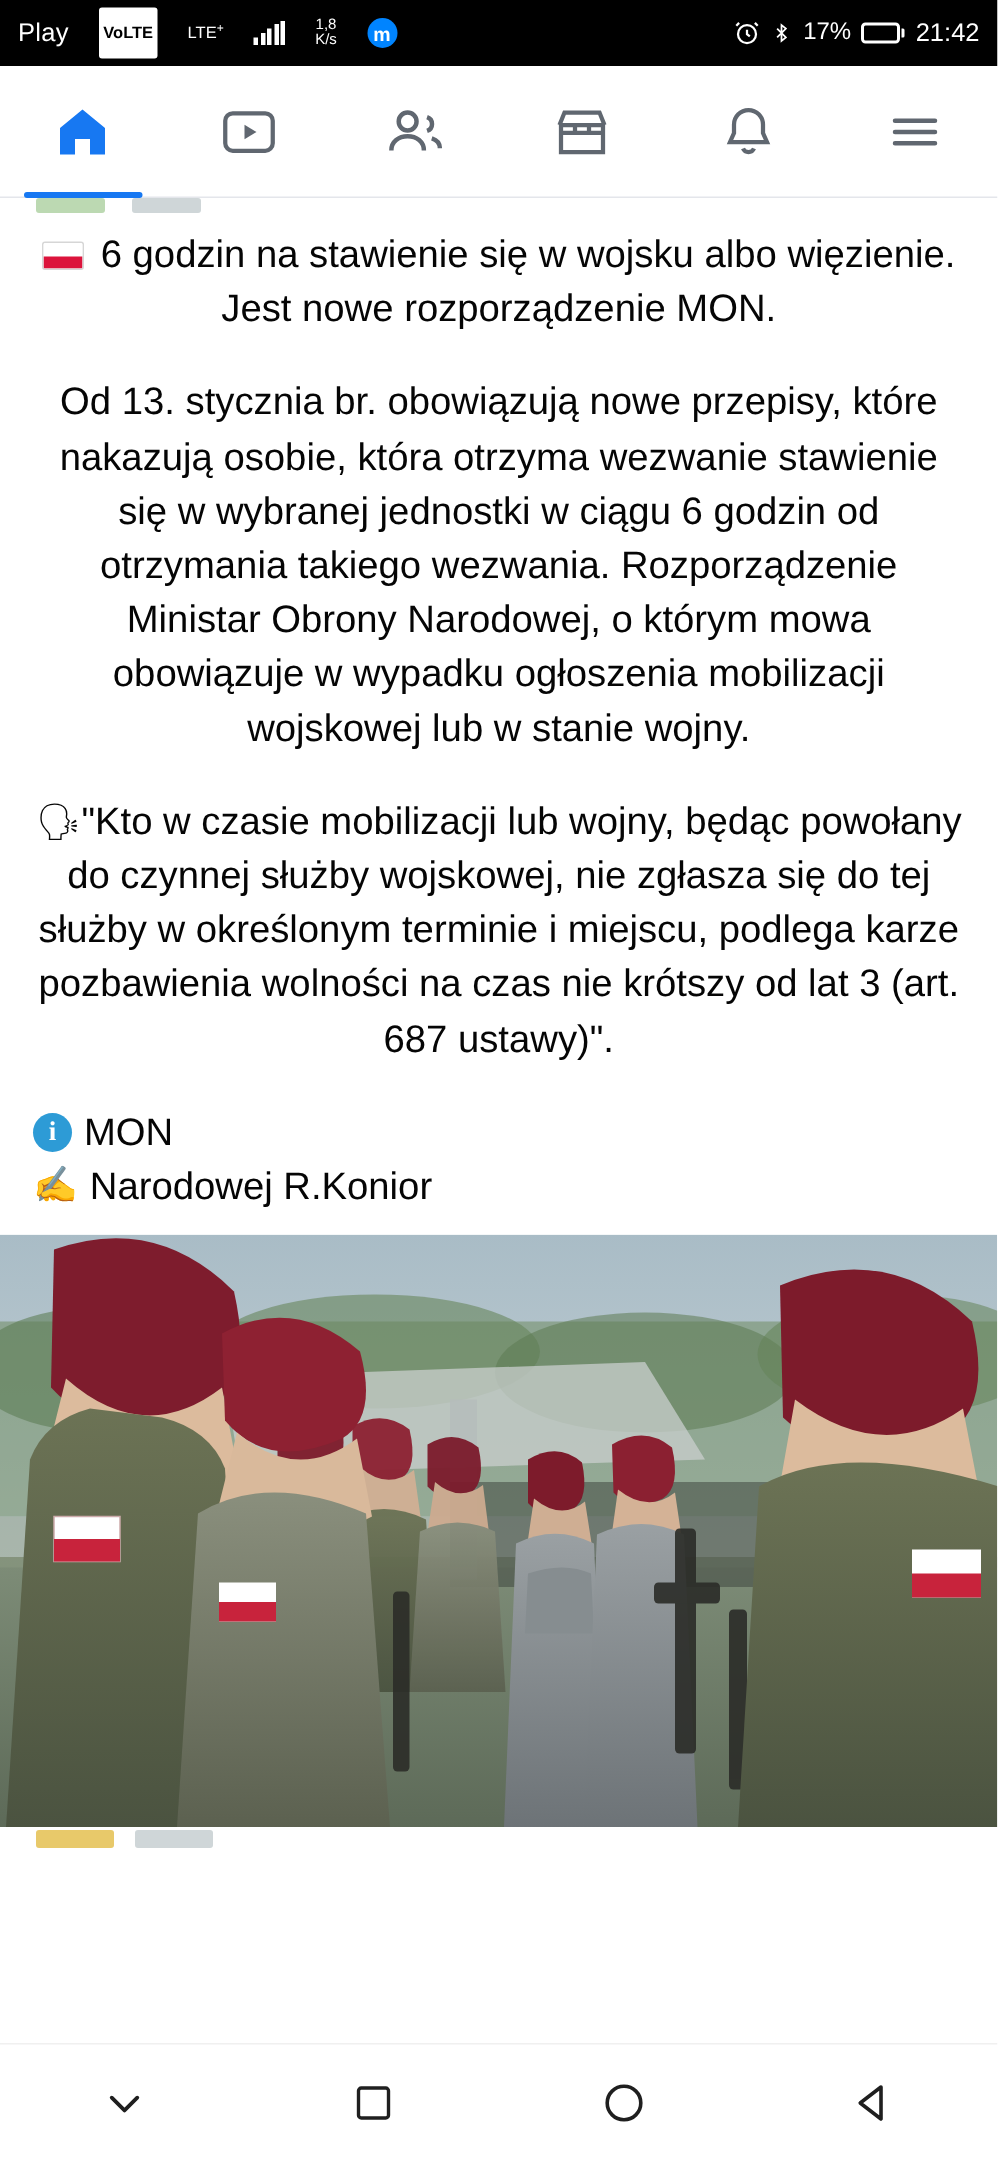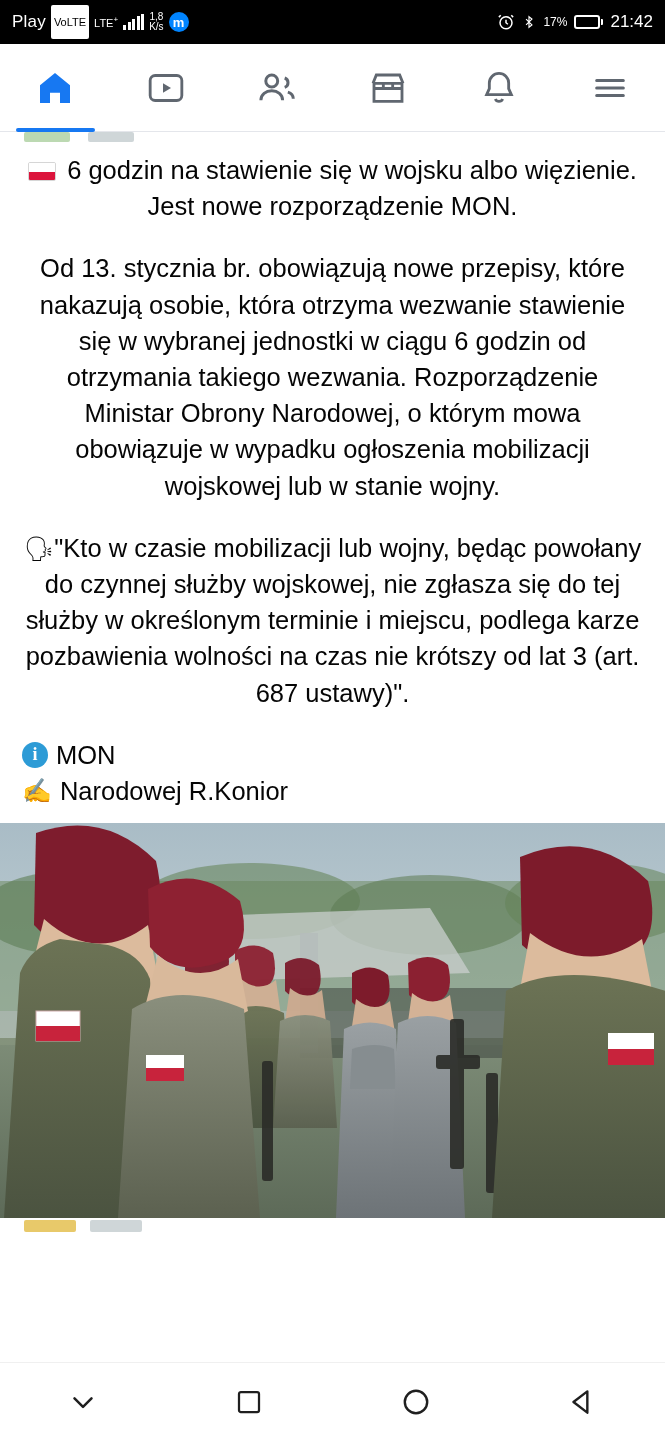--- a/index.html
+++ b/index.html
@@ -15,26 +15,26 @@
   .statusbar {
     height: 44px;
     background: #000000;
     color: #ffffff;
     display: flex;
     align-items: center;
     padding: 0 12px;
     font-size: 17px;
     flex: 0 0 auto;
   }
-  .sb-left { display: flex; align-items: center; gap: 5px; }
+  .sb-left { display: flex; align-items: center; gap: 20px; }
   .sb-right { display: flex; align-items: center; gap: 7px; margin-left: auto; }
   .carrier { font-size: 17px; letter-spacing: .2px; }
   .badge-volte {
     background: #ffffff; color: #000000;
-    font-size: 11px; font-weight: normal;
+    font-size: 11px; font-weight: bold;
     padding: 11px 3px; border-radius: 2px;
     line-height: 1.1;
   }
   .lte-tag { font-size: 11px; line-height: 1; display:flex; flex-direction:column; align-items:flex-start; }
   .lte-tag sup { font-size: 8px; }
   .bars { display: flex; align-items: flex-end; gap: 1.5px; height: 16px; }
   .bars i { display: block; width: 3px; background: #ffffff; }
   .bars i:nth-child(1){height:5px}
   .bars i:nth-child(2){height:8px}
   .bars i:nth-child(3){height:11px}
@@ -50,21 +50,21 @@
   .icon-w { color: #fff; display: flex; align-items: center; }
   .batt {
     display: flex; align-items: center;
   }
   .batt-body {
     width: 26px; height: 14px; border: 2px solid #ffffff; border-radius: 3px;
     position: relative; padding: 1.5px;
   }
   .batt-fill { height: 100%; width: 25%; background: #ff9f0a; border-radius: 1px; }
   .batt-cap { width: 2px; height: 6px; background: #ffffff; margin-left: 1px; border-radius: 0 1px 1px 0; }
-  .pct { font-size: 12px; }
+  .pct { font-size: 16px; }
   .clock { font-size: 17px; }
 
   
   .fbnav {
     height: 88px;
     background: #ffffff;
     display: flex;
     align-items: stretch;
     flex: 0 0 auto;
     border-bottom: 1px solid #e4e6eb;

